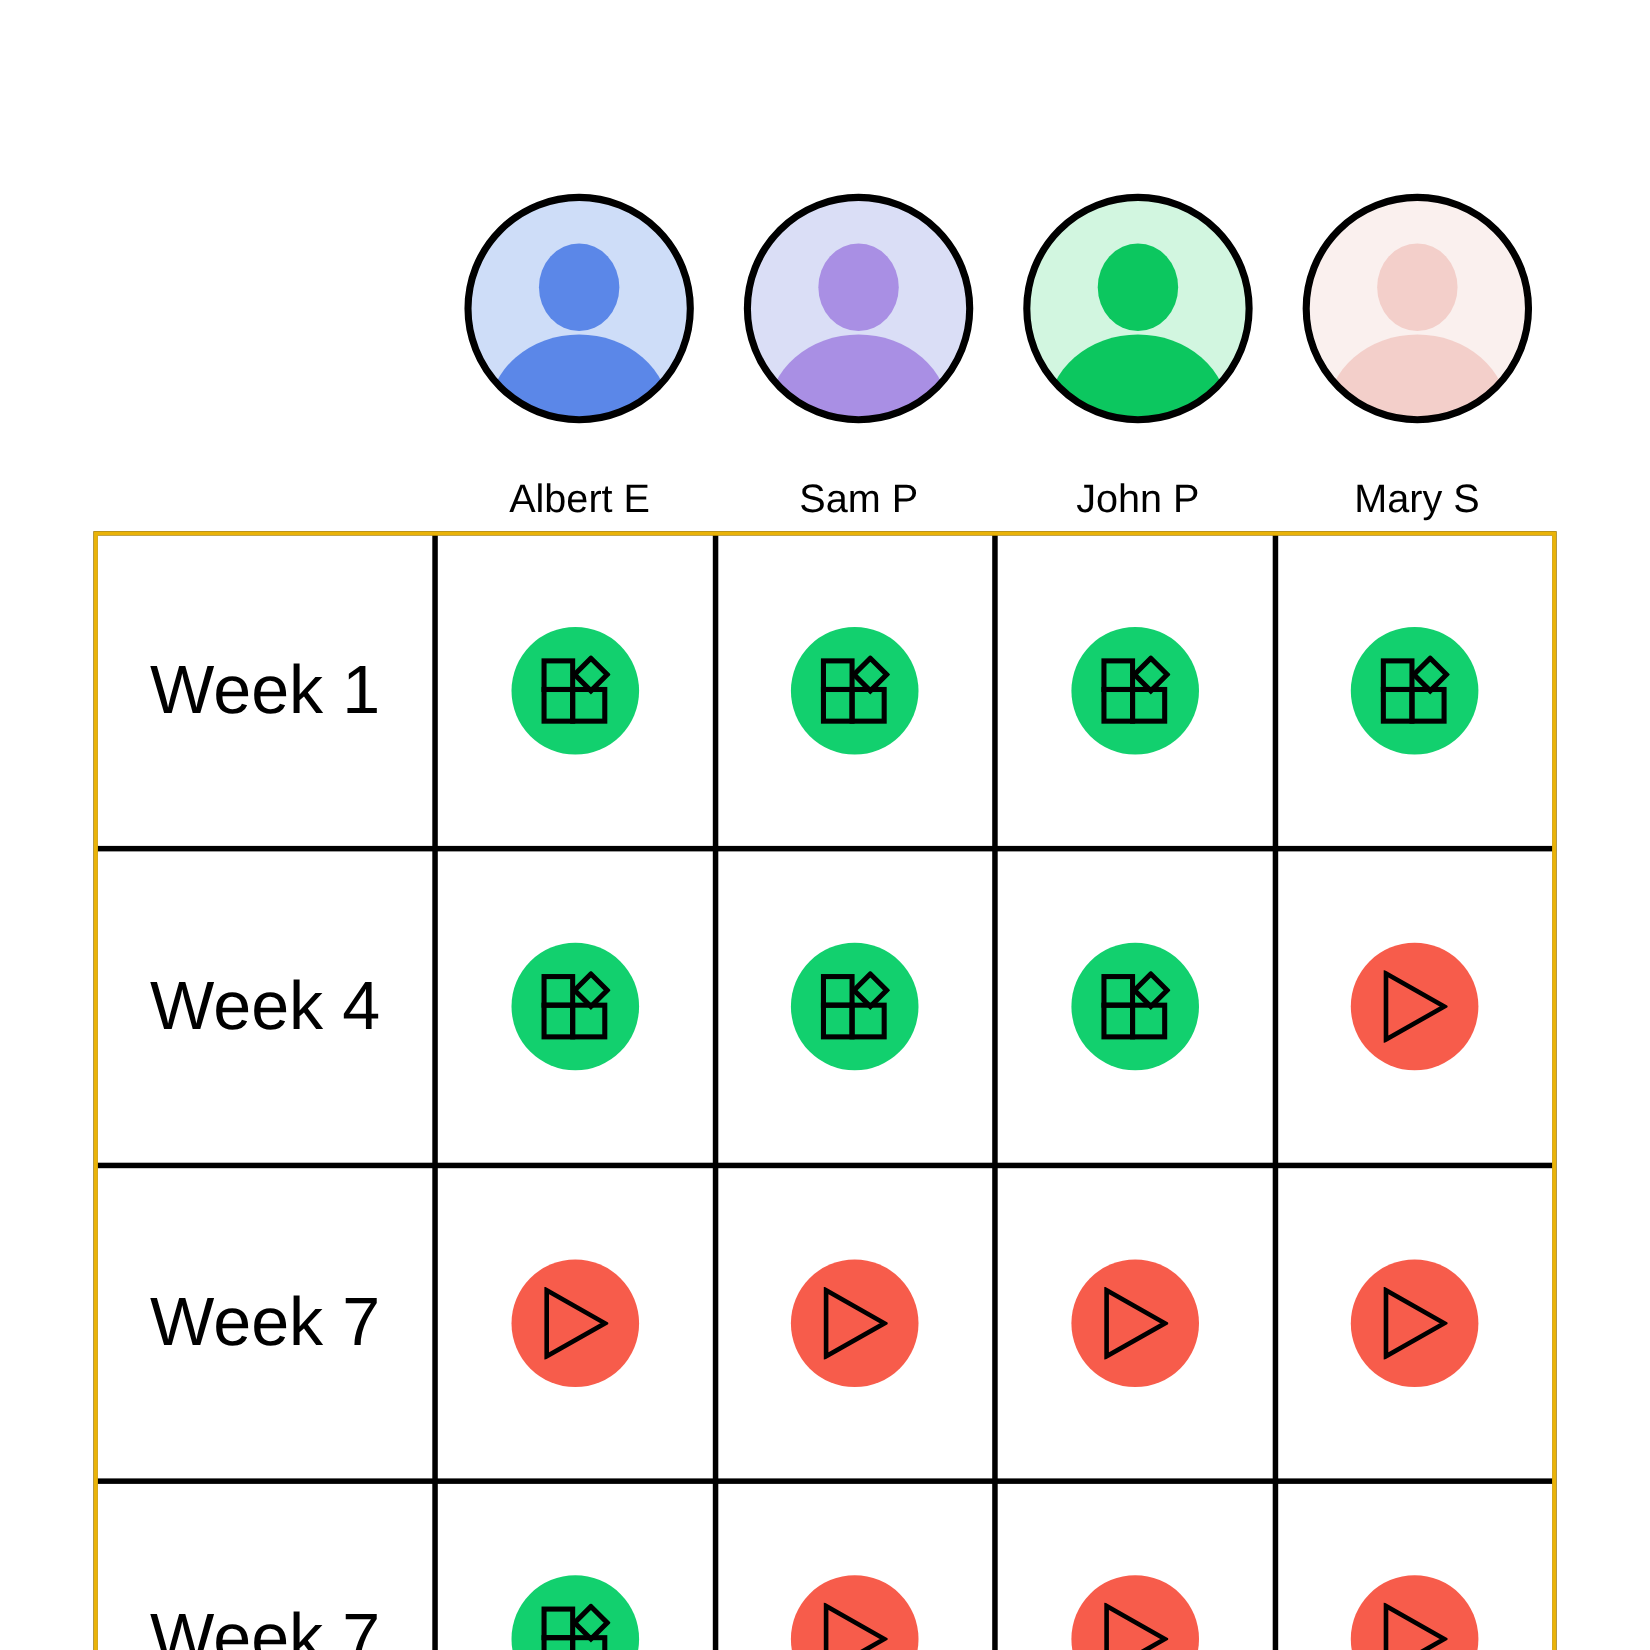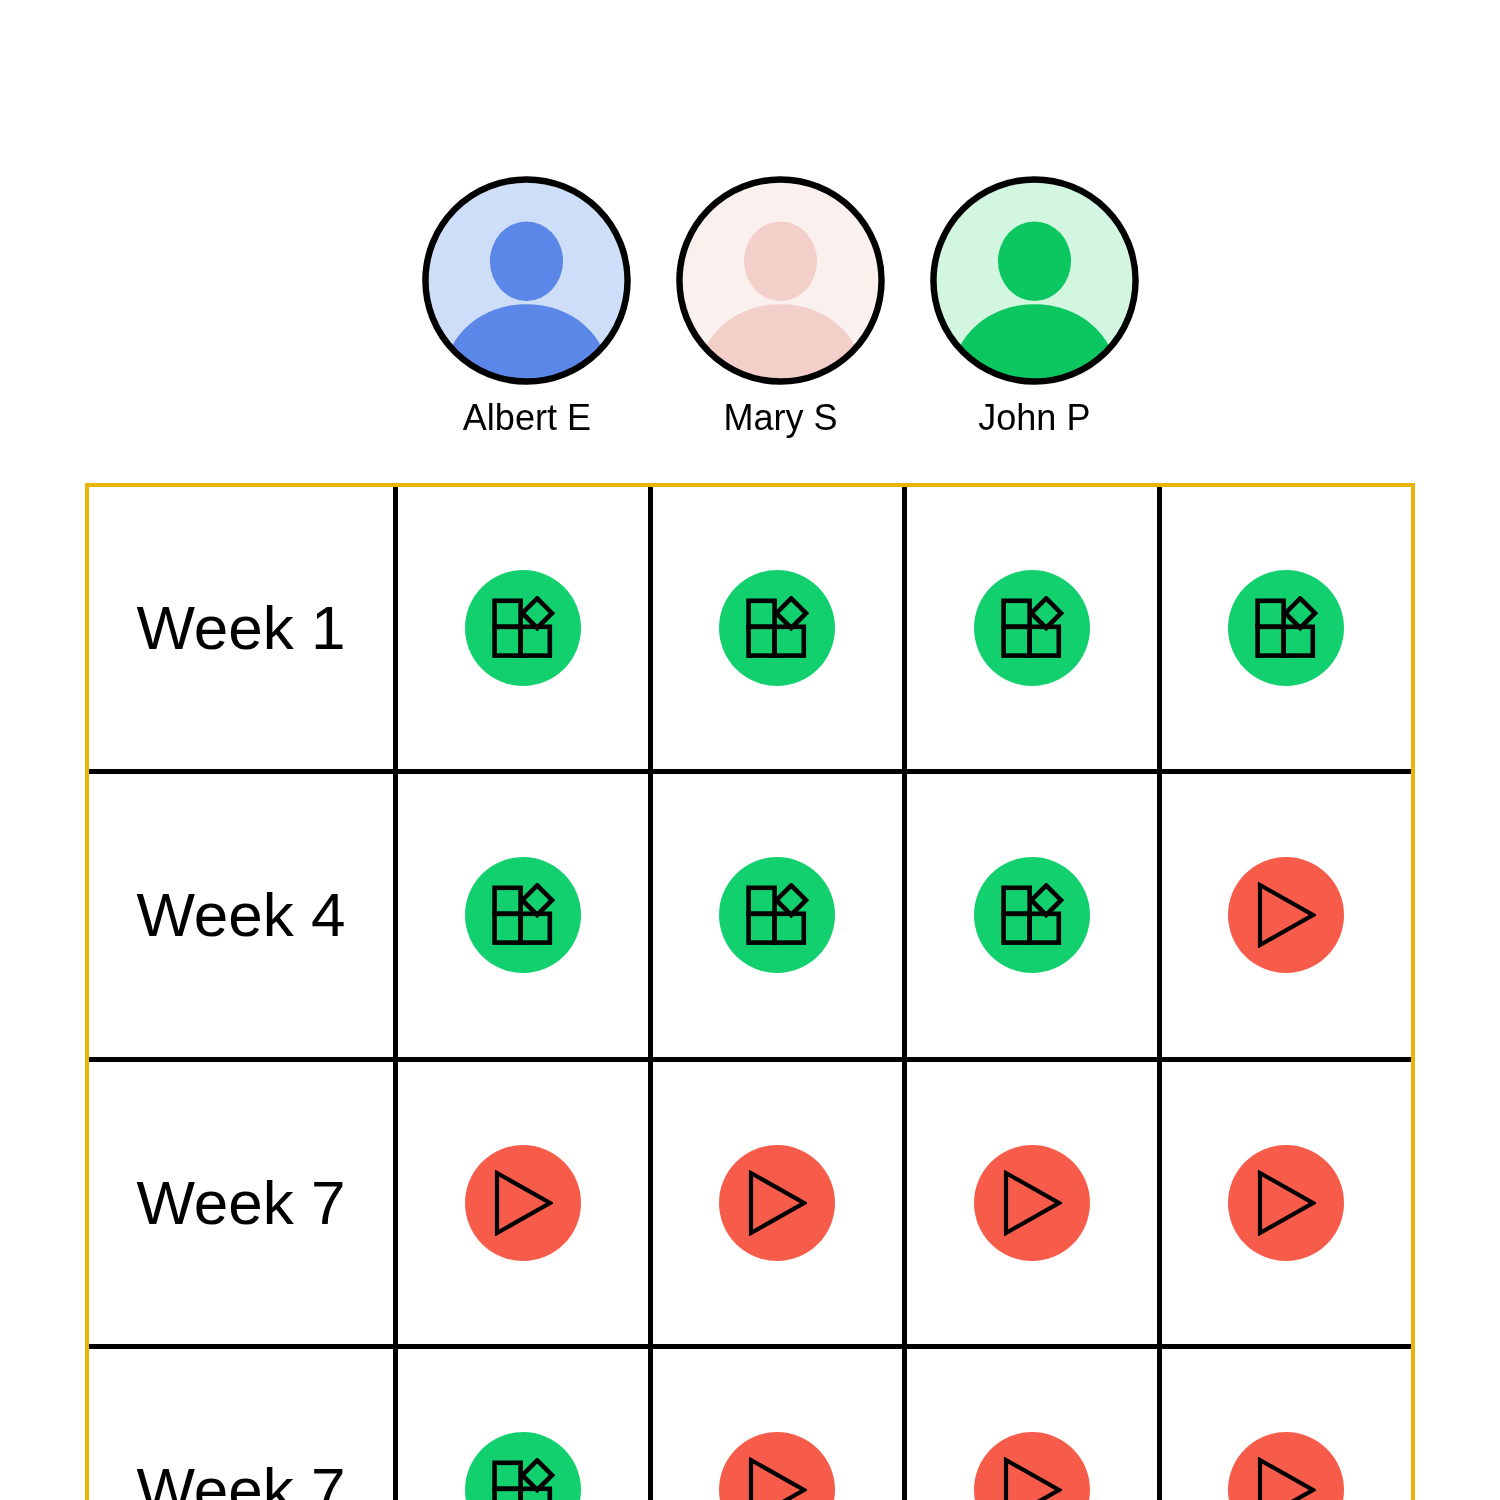--- a/index.html
+++ b/index.html
@@ -22,20 +22,21 @@
     left: 400px;
     top: 173px;
     width: 1015px;
     display: grid;
     grid-template-columns: repeat(4, 1fr);
   }
   .person {
     display: flex;
     flex-direction: column;
     align-items: center;
+    gap: 35px;
   }
   .person svg { display: block; }
   .person-name {
     margin-top: 10px;
     font-size: 36px;
     line-height: 1.1;
     color: #000000;
     white-space: nowrap;
   }
   
@@ -91,49 +92,65 @@
             <ellipse cx="50" cy="41" rx="17" ry="18.5" fill="#5B87E8"></ellipse>
             <ellipse cx="50" cy="94" rx="38" ry="33" fill="#5B87E8"></ellipse>
           </g>
           <circle cx="50" cy="50" r="47" fill="none" stroke="#000000" stroke-width="3"></circle>
         </svg>
         <div class="person-name">Albert E</div>
       </div>
       <div class="person">
         <svg width="215" height="215" viewBox="0 0 100 100">
           <defs>
-            <clipPath id="avclip2">
+            <clipPath id="avclip1">
               <circle cx="50" cy="50" r="47"></circle>
             </clipPath>
           </defs>
-          <circle cx="50" cy="50" r="47" fill="#FAF0EE"></circle>
-          <g clip-path="url(#avclip2)">
-            <ellipse cx="50" cy="41" rx="17" ry="18.5" fill="#F3CFCA"></ellipse>
-            <ellipse cx="50" cy="94" rx="38" ry="33" fill="#F3CFCA"></ellipse>
+          <circle cx="50" cy="50" r="47" fill="#DADEF6"></circle>
+          <g clip-path="url(#avclip1)">
+            <ellipse cx="50" cy="41" rx="17" ry="18.5" fill="#A98FE4"></ellipse>
+            <ellipse cx="50" cy="94" rx="38" ry="33" fill="#A98FE4"></ellipse>
           </g>
           <circle cx="50" cy="50" r="47" fill="none" stroke="#000000" stroke-width="3"></circle>
         </svg>
-        <div class="person-name">Mary S</div>
+        <div class="person-name">Sam P</div>
       </div>
       <div class="person">
         <svg width="215" height="215" viewBox="0 0 100 100">
           <defs>
             <clipPath id="avclip3">
               <circle cx="50" cy="50" r="47"></circle>
             </clipPath>
           </defs>
           <circle cx="50" cy="50" r="47" fill="#D2F6E0"></circle>
           <g clip-path="url(#avclip3)">
             <ellipse cx="50" cy="41" rx="17" ry="18.5" fill="#0CC75F"></ellipse>
             <ellipse cx="50" cy="94" rx="38" ry="33" fill="#0CC75F"></ellipse>
           </g>
           <circle cx="50" cy="50" r="47" fill="none" stroke="#000000" stroke-width="3"></circle>
         </svg>
         <div class="person-name">John P</div>
       </div>
+      <div class="person">
+        <svg width="215" height="215" viewBox="0 0 100 100">
+          <defs>
+            <clipPath id="avclip2">
+              <circle cx="50" cy="50" r="47"></circle>
+            </clipPath>
+          </defs>
+          <circle cx="50" cy="50" r="47" fill="#FAF0EE"></circle>
+          <g clip-path="url(#avclip2)">
+            <ellipse cx="50" cy="41" rx="17" ry="18.5" fill="#F3CFCA"></ellipse>
+            <ellipse cx="50" cy="94" rx="38" ry="33" fill="#F3CFCA"></ellipse>
+          </g>
+          <circle cx="50" cy="50" r="47" fill="none" stroke="#000000" stroke-width="3"></circle>
+        </svg>
+        <div class="person-name">Mary S</div>
+      </div>
     </div>
   <div class="status-table" id="status-table">
       <div class="cell">
         <span class="week-label">Week 1</span>
       </div>
       <div class="cell">
         <div class="status-dot" style="background: rgb(18, 208, 110);">
           <svg width="64" height="64" viewBox="0 0 32 32">
             <g fill="none" stroke="#000000" stroke-width="2.3" stroke-miterlimit="10">
               <rect x="1.8" y="2.4" width="13" height="13"></rect>

